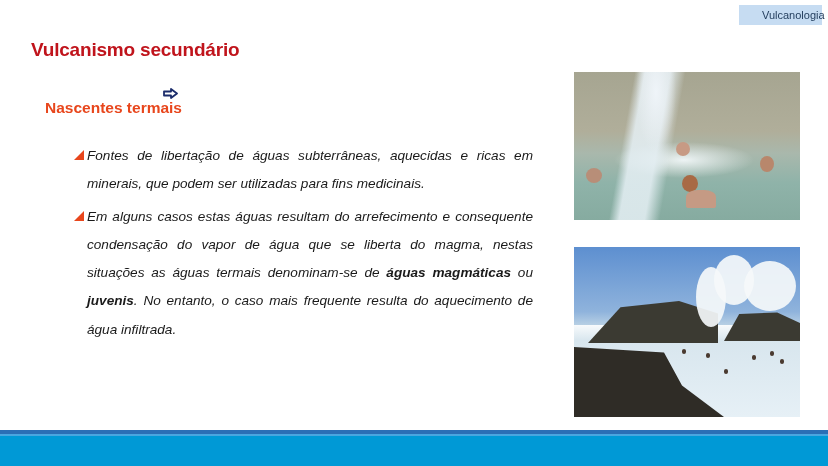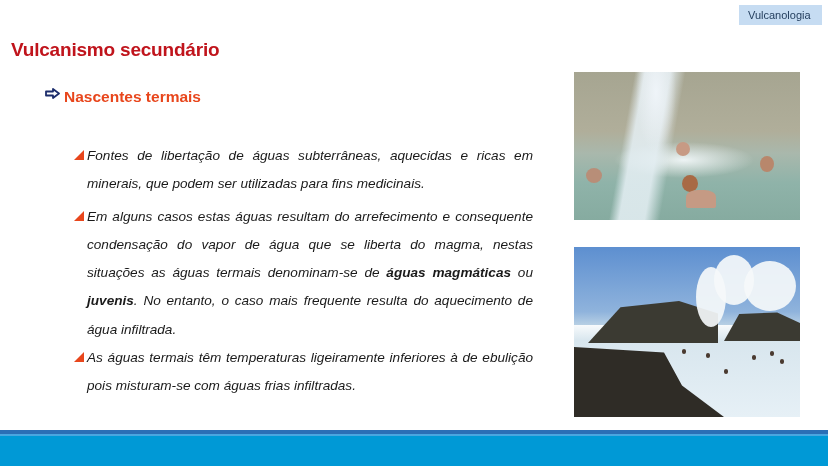--- a/index.html
+++ b/index.html
@@ -1,19 +1,19 @@
 <!DOCTYPE html>
 <html><head>
 <meta charset="utf-8">
 <style>
   html, body { margin:0; padding:0; }
   body { width:828px; height:466px; position:relative; overflow:hidden; background:#ffffff; font-family:"Liberation Sans", "DejaVu Sans", sans-serif; }
-  .tag { position:absolute; left:739px; top:5px; width:83px; height:20px; background:#c6dcf2; color:#1f3a5a; font-size:11px; line-height:20px; padding-left:9px; box-sizing:border-box; }
-  .title { position:absolute; left:11px; top:39px; font-size:19px; font-weight:bold; color:#c0141c; letter-spacing:-0.2px; }
-  .subtitle { position:absolute; left:45px; top:88px; font-size:15.5px; font-weight:bold; color:#e8461c; display:flex; align-items:flex-start; }
+  .tag { position:absolute; left:739px; top:5px; width:83px; height:20px; background:#c6dcf2; color:#1f3a5a; font-size:11px; line-height:20px; padding-left:23px; box-sizing:border-box; }
+  .title { position:absolute; left:31px; top:39px; font-size:19px; font-weight:bold; color:#c0141c; letter-spacing:-0.2px; }
+  .subtitle { position:absolute; left:45px; top:88px; font-size:15.5px; font-weight:bold; color:#e8461c; display:flex; align-items:flex-end;flex-direction:column; }
   .subtitle .arrow { width:15px; height:11px; margin-right:4px; }
   .body { position:absolute; left:74px; top:142px; width:459px; font-size:13.6px; color:#1a1a1a; line-height:28.3px; }
   .para { position:relative; text-align:justify; padding-left:13px; margin-bottom:0;font-style:italic; }
   .para .bullet { position:absolute; left:0; top:8px; width:10px; height:10px; }
   .para .text { display:block; }
   .para b { font-weight:bold; }
   .photo { position:absolute; overflow:hidden; }
   .photo1 { left:574px; top:72px; width:226px; height:148px; background:
       radial-gradient(ellipse 20px 60px at 82px 20px, rgba(240,245,250,0.95), rgba(200,215,215,0) 100%),
       linear-gradient(100deg, transparent 60px, rgba(230,240,245,0.85) 70px, rgba(230,240,245,0.85) 95px, transparent 110px),
@@ -51,26 +51,20 @@
         <path d="M10 0 L10 10 L0 10 Z" fill="#e8461c"></path>
       </svg>
     <span class="text"><span>Fontes de libertação de águas subterrâneas, aquecidas e ricas em minerais, que podem ser utilizadas para fins medicinais.</span></span>
   </div>
   <div class="para" style="margin-top:4px">
     <svg class="bullet" viewBox="0 0 10 10">
         <path d="M10 0 L10 10 L0 10 Z" fill="#e8461c"></path>
       </svg>
     <span class="text"><span>Em alguns casos estas águas resultam do arrefecimento e consequente condensação do vapor de água que se liberta do magma, nestas situações as águas termais denominam-se de </span><b>águas magmáticas</b><span> ou </span><b>juvenis</b><span>. No entanto, o caso mais frequente resulta do aquecimento de água infiltrada.</span></span>
   </div>
-  <div class="para">
-    <svg class="bullet" viewBox="0 0 10 10">
-        <path d="M10 0 L10 10 L0 10 Z" fill="#e8461c"></path>
-      </svg>
-    <span class="text"><span>As águas termais têm temperaturas ligeiramente inferiores à de ebulição pois misturam-se com águas frias infiltradas.</span></span>
-  </div>
 </div>
 
 <div class="photo photo1">
   <div class="person" style="left:102px;top:70px;width:14px;height:14px;background:#c79a84;"></div>
   <div class="person" style="left:12px;top:96px;width:16px;height:15px;background:#b88e78;"></div>
   <div class="person" style="left:108px;top:103px;width:16px;height:17px;background:#a86a45;"></div>
   <div class="person" style="left:112px;top:118px;width:30px;height:18px;background:#c59a84;border-radius:40% 40% 10% 10%;"></div>
   <div class="person" style="left:186px;top:84px;width:14px;height:16px;background:#b8876c;"></div>
 </div>
 

